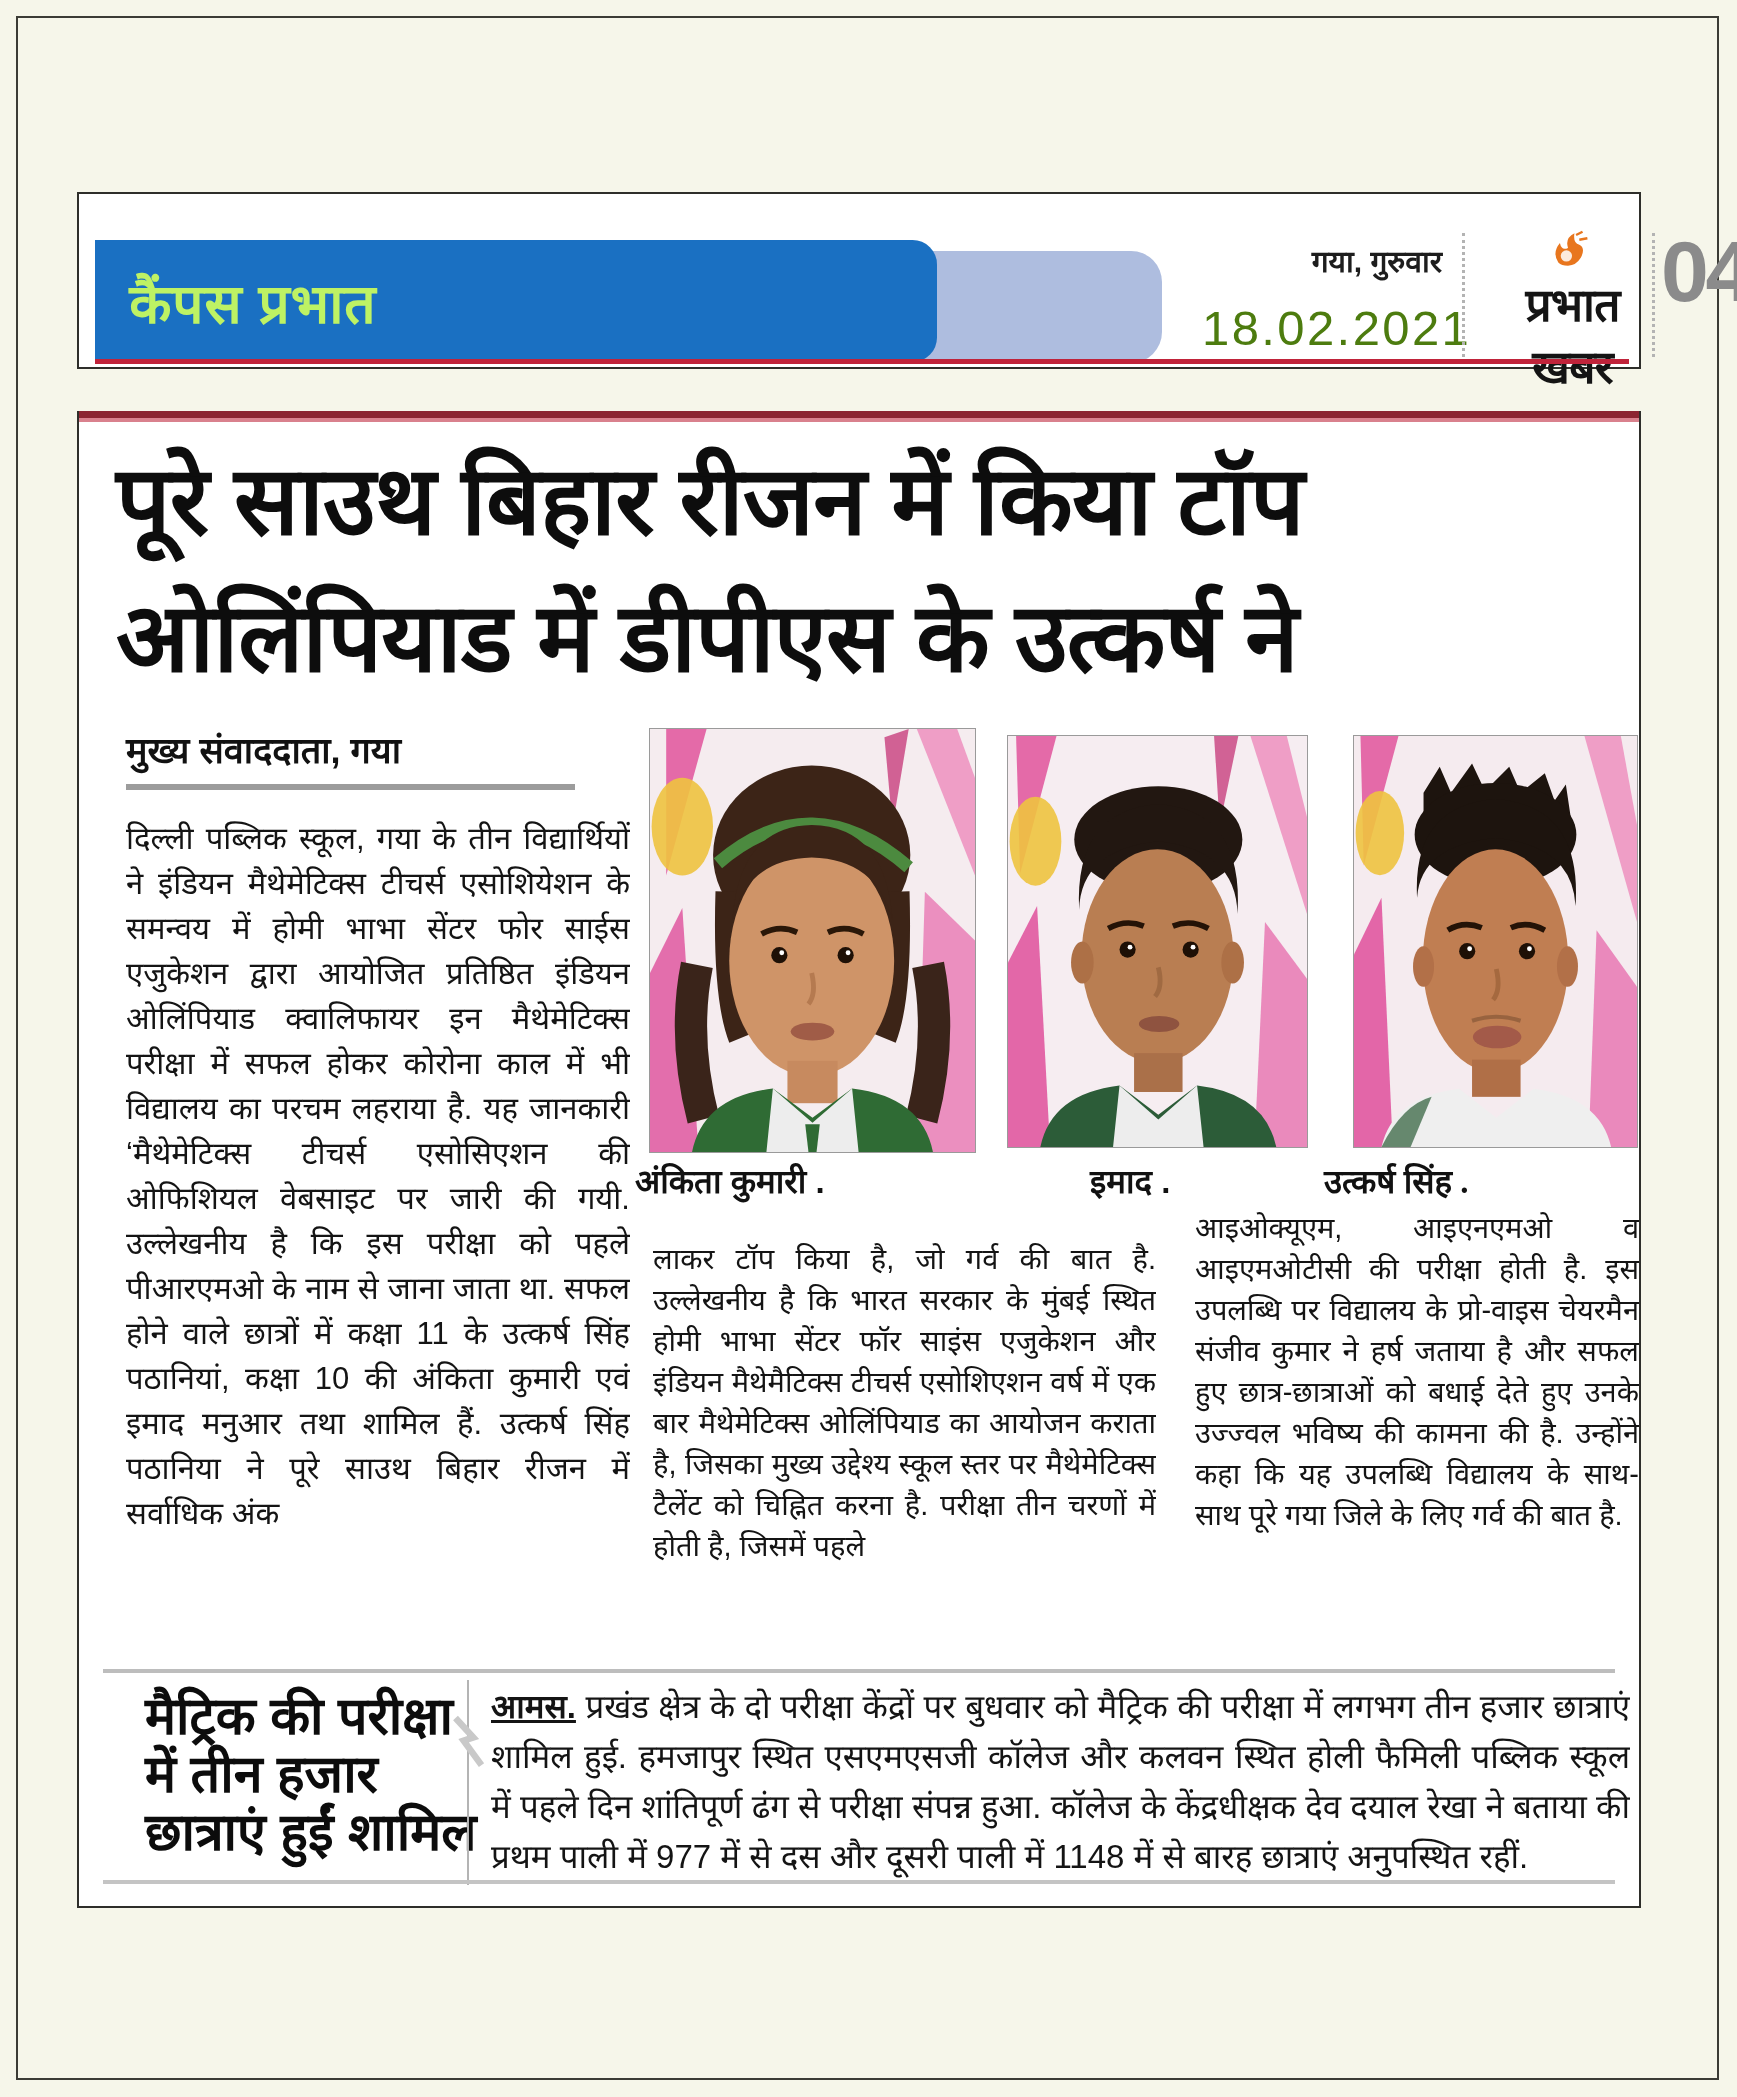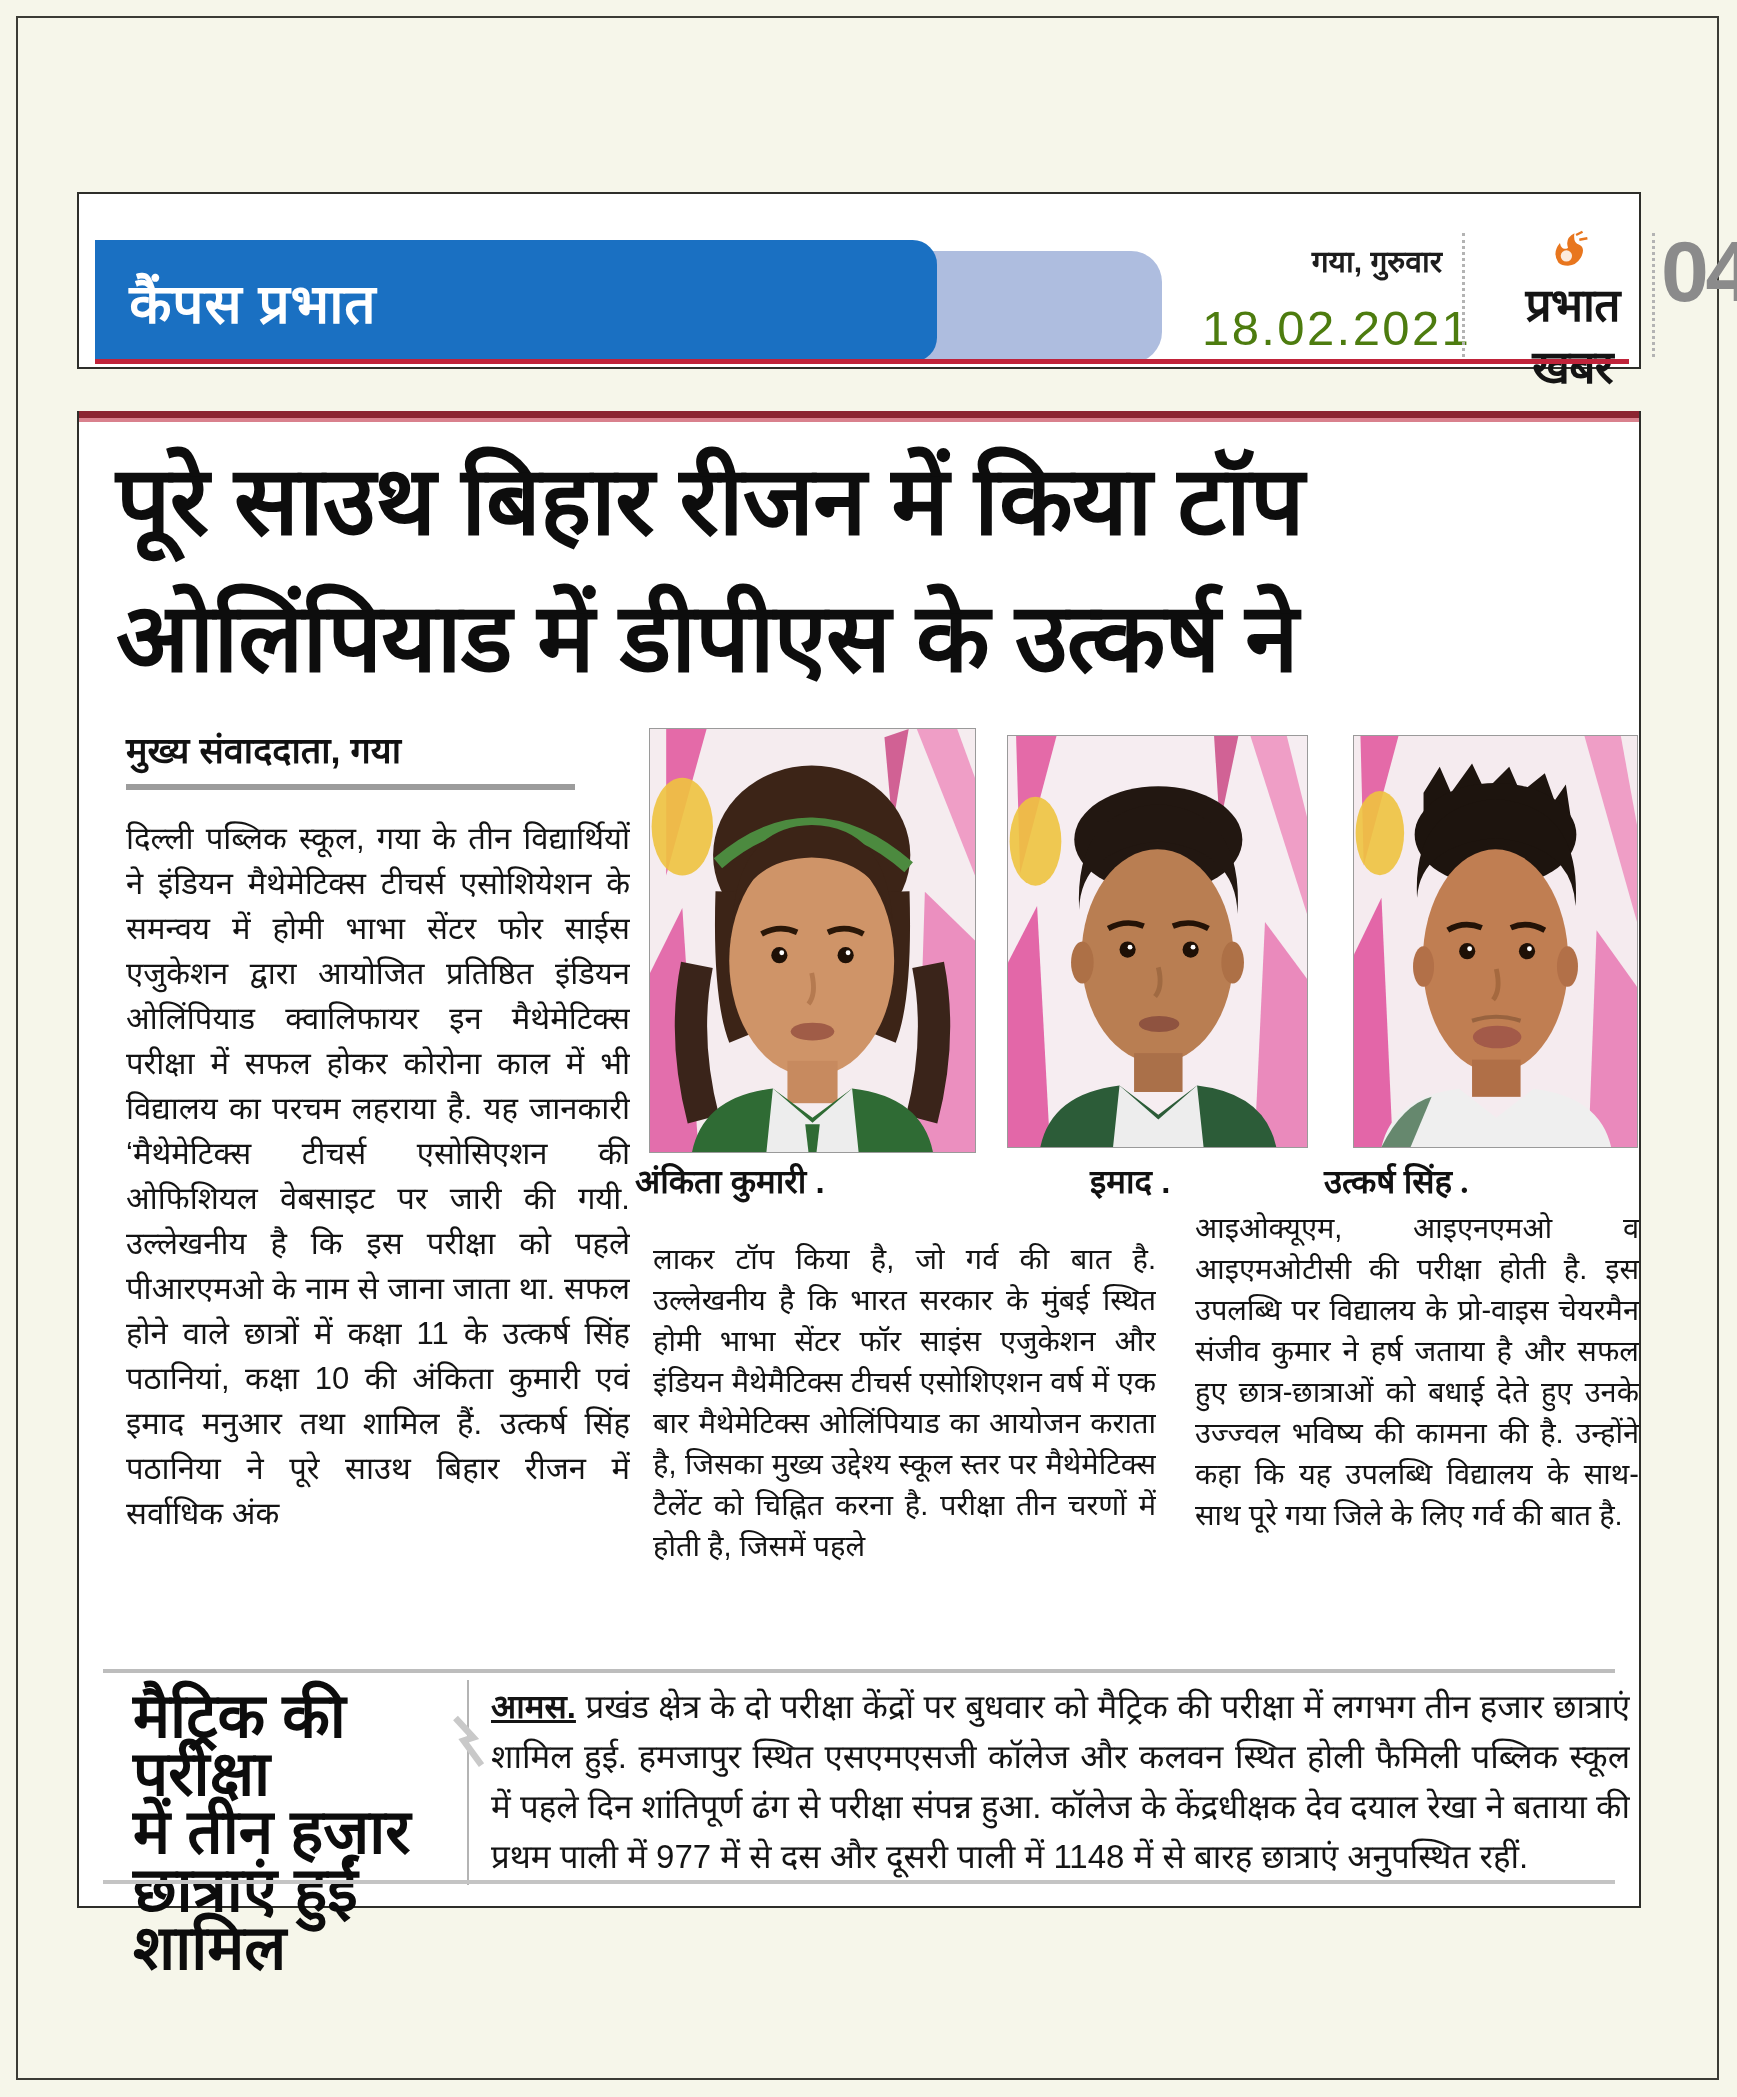--- a/index.html
+++ b/index.html
@@ -22,21 +22,21 @@
   .band-light {
     position:absolute; left:21px; top:57px; width:1062px; height:112px;
     background:#aebddf; border-radius:0 31px 31px 0;
   }
   .band-blue {
     position:absolute; left:16.3px; top:46px; width:842px; height:122px;
     background:#1a70c2; border-radius:0 24.4px 24.4px 0;
     display:flex; align-items:center; padding-left:34px;
   }
   .band-blue .brand-text {
-    color:#ffffff; font-size:55px; font-weight:800; letter-spacing:0.8px;
+    color:#bef264; font-size:55px; font-weight:800; letter-spacing:0.8px;
   }
   .masthead-red-rule {
     position:absolute; left:16.3px; bottom:3.3px; width:1534px; height:4.9px;
     background:#c0233a;
   }
   .date-block { position:absolute; left:1123px; top:46px; width:240px; text-align:right; }
   .date-block .place-day { font-size:30px; font-weight:700; color:#1d1d1d; }
   .date-block .date-num { font-size:49px; color:#4d7c0f; letter-spacing:2.4px; margin-top:19px; }
   .dot-sep { position:absolute; top:39px; height:124px; width:0; border-left:3.3px dotted #b3b3b3; }
   .sep1 { left:1383px; } .sep2 { left:1573px; }
@@ -70,22 +70,22 @@
   .col3 { position:absolute; left:1116px; top:797px; width:444px; height:456px;  font-size:29px; line-height:41px; }
   .photo { position:absolute; border:1.6px solid #9a9a9a; background:#f4e9ef; overflow:hidden; }
   .photo svg { display:block; width:100%; height:100%; }
   .photo1 { left:570px;  top:317px; width:327px; height:425px; }
   .photo2 { left:928px; top:324px; width:301px; height:413px; }
   .photo3 { left:1274px; top:324px; width:285px; height:413px; }
   .photo-caption { position:absolute; top:747px; font-size:33px; font-weight:700; color:#111; }
   .cap1 { left:556px; } .cap2 { left:1011px; } .cap3 { left:1245px;font-family:Liberation Serif, serif; }
   .section-rule { position:absolute; left:24.4px; top:1258px; width:1512px; height:4.1px; background:#bdbdbd; }
   .bottom-headline {
-    position:absolute; left:54px; top:1276px; width:350px;
-    font-size:62px; line-height:58px; font-weight:800; color:#0c0c0c;
+    position:absolute; left:66px; top:1276px; width:350px;
+    font-size:52px; line-height:58px; font-weight:800; color:#0c0c0c;
   }
   .bottom-divider { position:absolute; left:388px; top:1269px; width:2.4px; height:205px; background:#b4b4b4; }
   .divider-break { position:absolute; left:370px; top:1302px; }
   .bottom-para {
     position:absolute; left:412px; top:1271px; width:1139px; height:203px;
     font-size:33px; line-height:50px; text-align:justify; color:#141414; overflow:hidden;
   }
   .bottom-para .lead { font-weight:800;text-decoration:underline; }
   .bottom-rule { position:absolute; left:24.4px; top:1469px; width:1512px; height:4.1px; background:#c4c4c4; }
 </style>

